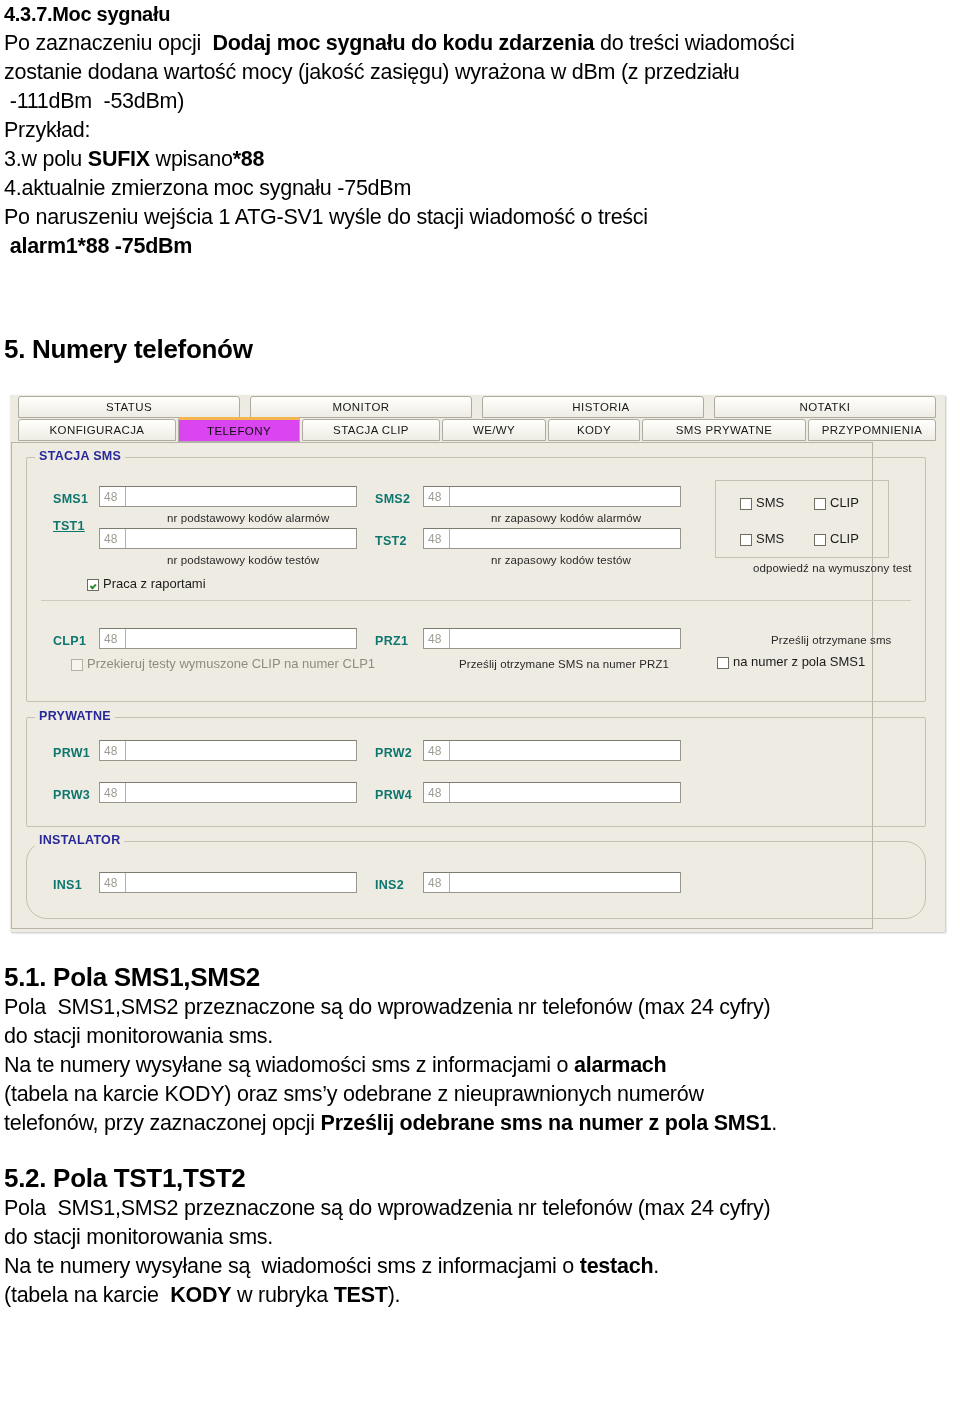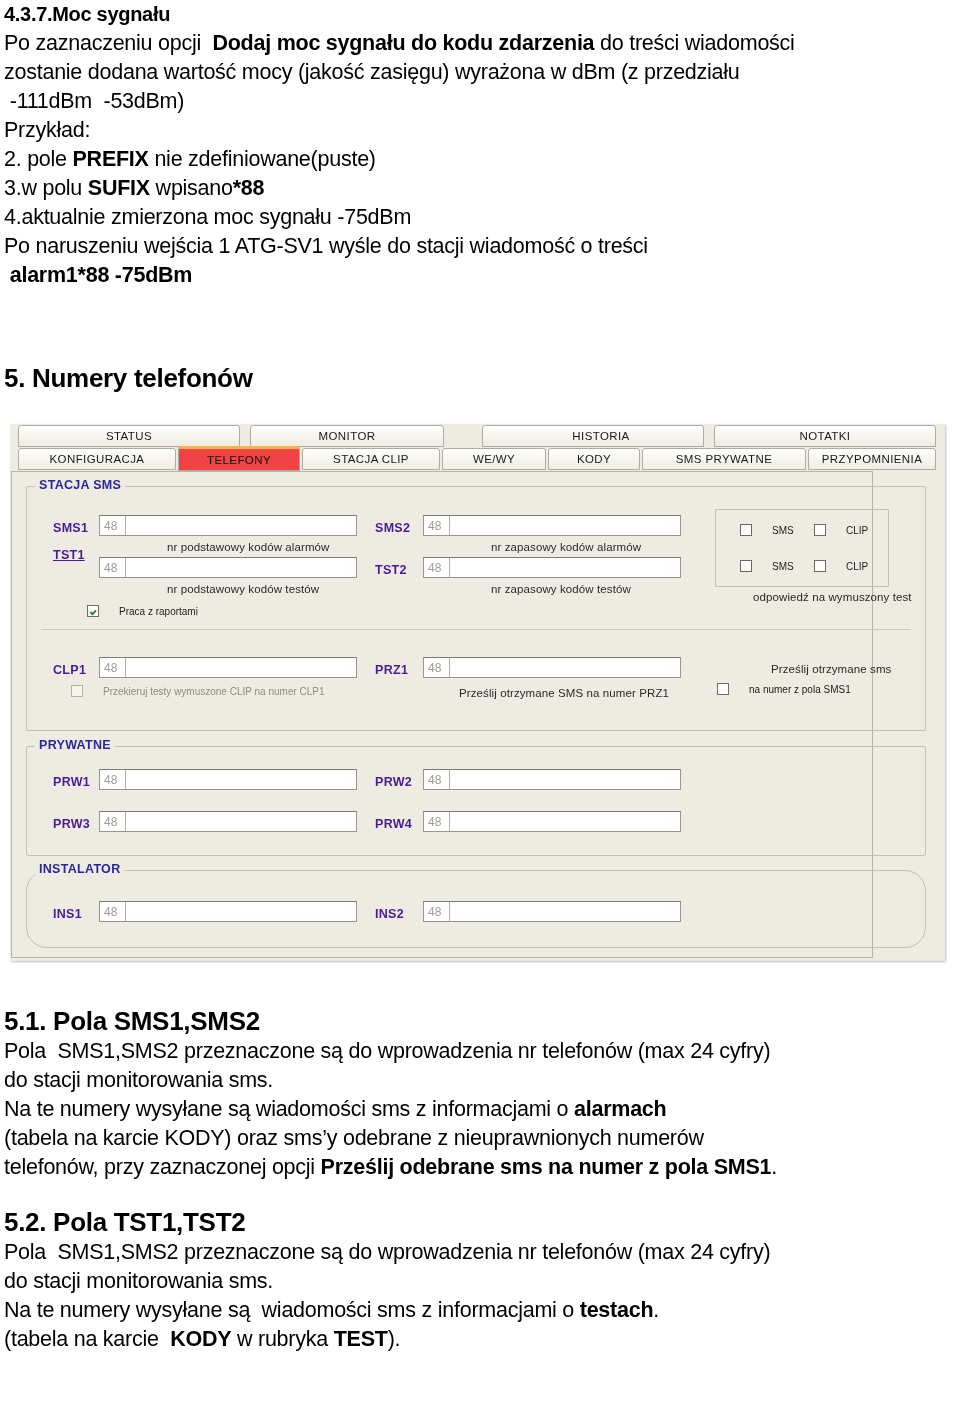--- a/index.html
+++ b/index.html
@@ -85,21 +85,21 @@
     font-size: 11.5px;
     color: #1a1a1a;
     display: flex;
     align-items: center;
     justify-content: center;
     letter-spacing: .4px;
     white-space: nowrap;
     overflow: hidden;
   }
   .tab.sel {
-    background: #ef4444;
+    background: #d946ef;
     border-top: 3px solid #f0b450;
     height: 25px;
     z-index: 5;
     color: #111;
   }
   .tabbody {
     position: absolute;
     left: 1px; top: 47px;
     width: 862px;
     height: 487px;
@@ -125,21 +125,21 @@
     font-weight: bold;
     color: #2a2a99;
     letter-spacing: .3px;
   }
 
   
   .flabel {
     position: absolute;
     font-size: 12.5px;
     font-weight: bold;
-    color: #4c1d95;
+    color: #0f766e;
     letter-spacing: .3px;
     white-space: nowrap;
   }
   .fieldwrap {
     position: absolute;
     box-sizing: border-box;
     height: 21px;
     background: #ffffff;
     border: 1px solid #9a968b;
     border-top-color: #7d7a70;
@@ -169,23 +169,23 @@
     font-size: 11.5px;
     color: #2b2b2b;
     white-space: nowrap;
     letter-spacing: .1px;
     padding-left: 36px;
   }
 
   .cbx {
     position: absolute;
     display: flex;
-    align-items: center;
-    gap: 20px;
-    font-size: 10px;
+    align-items: flex-end;
+    gap: 4px;
+    font-size: 13px;
     color: #1d1d1d;
     white-space: nowrap;
   }
   .cbx .box {
     width: 12px; height: 12px;
     box-sizing: border-box;
     background: #fff;
     border: 1px solid #6f6c63;
     display: inline-block;
     position: relative;
@@ -221,21 +221,20 @@
 
   <h2 class="sec-head">4.3.7.Moc sygnału</h2>
 
   <p class="para"><span>Po zaznaczeniu opcji  </span><span class="b">Dodaj moc sygnału do kodu zdarzenia</span><span> do treści wiadomości</span></p>
 
   <p class="para">zostanie dodana wartość mocy (jakość zasięgu) wyrażona w dBm (z przedziału</p>
   <p class="para"> -111dBm  -53dBm)</p>
   <p class="para">Przykład:</p>
 
 
-  <p class="para"><span>2. pole </span><span class="b">PREFIX</span><span> nie zdefiniowane(puste)</span></p>
 
   <p class="para"><span>3.w polu </span><span class="b">SUFIX</span><span> wpisano</span><span class="b">*88</span></p>
 
   <p class="para">4.aktualnie zmierzona moc sygnału -75dBm</p>
   <p class="para">Po naruszeniu wejścia 1 ATG-SV1 wyśle do stacji wiadomość o treści</p>
   <p class="para b"> alarm1*88 -75dBm</p>
 
   <div class="spacer-36"></div>
   <div class="spacer-36"></div>
 
@@ -243,21 +242,21 @@
 </div>
 
 <div class="shot">
 
   <div class="tabstrip">
 
     <div class="tabrow r1">
       <div class="tab" style="left:8px;width:222px;">
           <span>STATUS</span>
         </div>
-      <div class="tab" style="left:240px;width:194px;">
+      <div class="tab" style="left:240px;width:222px;">
           <span>MONITOR</span>
         </div>
       <div class="tab" style="left:472px;width:222px;padding-left:16px;">
           <span>HISTORIA</span>
         </div>
       <div class="tab" style="left:704px;width:222px;">
           <span>NOTATKI</span>
         </div>
     </div>
 
@@ -410,21 +409,21 @@
       <span class="flabel" style="left:348px;top:36px;">INS2</span>
       <div class="fieldwrap" style="left:396px;top:30px;width:258px;">
         <span class="prefix">48</span>
         <span class="fval"></span>
       </div>
     </div>
 
   </div>
 </div>
 
-<div class="doc" style="margin-top:44px;">
+<div class="doc" style="margin-top:29px;">
 
   <h2 class="num-head">5.1. Pola SMS1,SMS2</h2>
   <p class="para">Pola  SMS1,SMS2 przeznaczone są do wprowadzenia nr telefonów (max 24 cyfry)</p>
   <p class="para">do stacji monitorowania sms.</p>
   <p class="para"><span>Na te numery wysyłane są wiadomości sms z informacjami o </span><span class="b">alarmach</span></p>
   <p class="para">(tabela na karcie KODY) oraz sms’y odebrane z nieuprawnionych numerów</p>
   <p class="para"><span>telefonów, przy zaznaczonej opcji </span><span class="b">Prześlij odebrane sms na numer z pola SMS1</span><span>.</span></p>
 
   <div class="spacer-24"></div>
 

